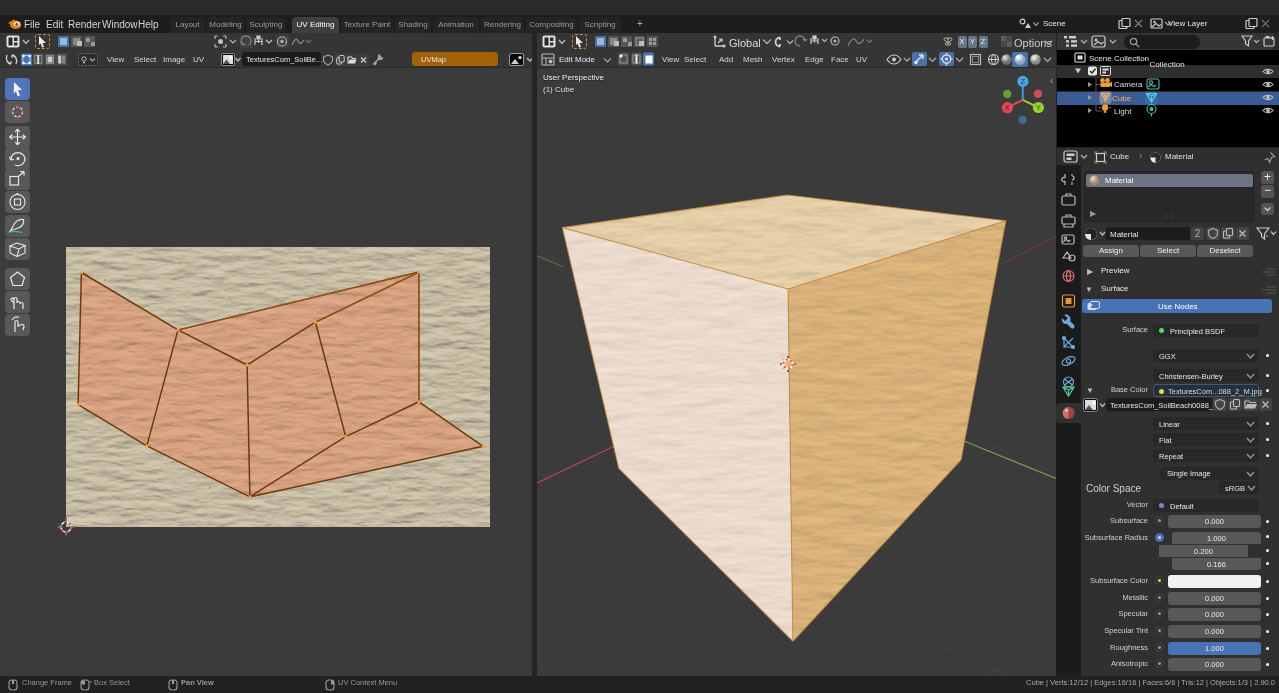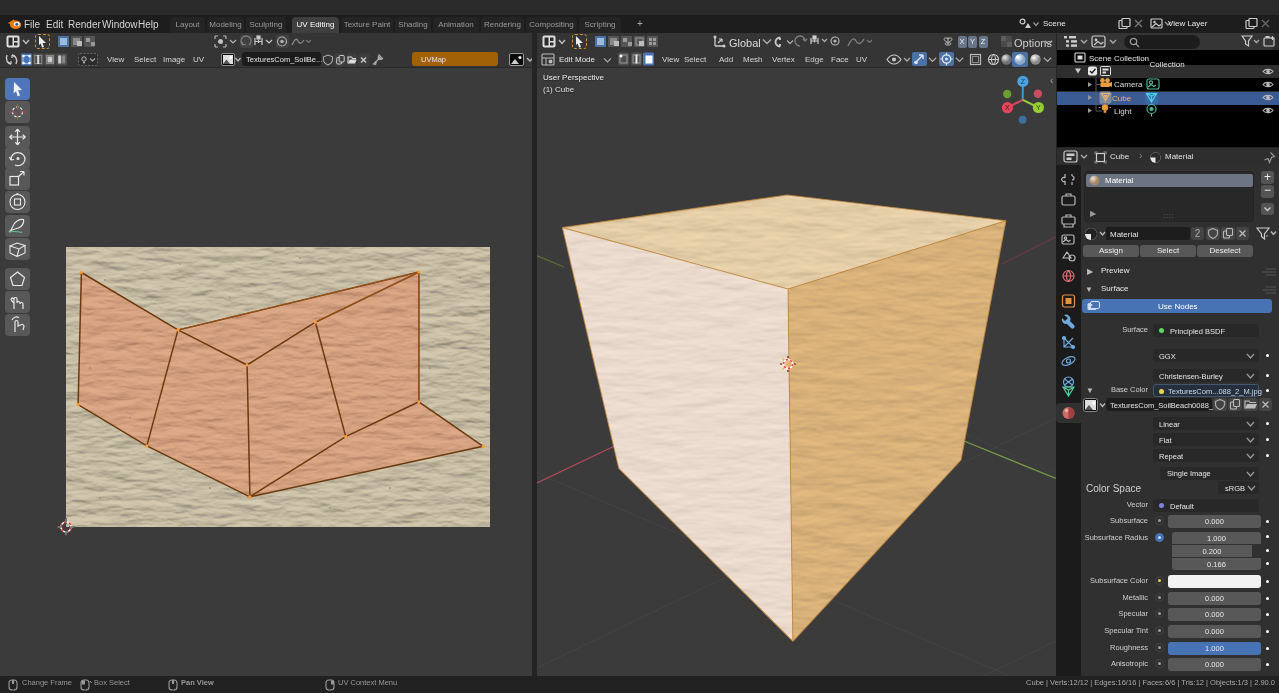--- a/index.html
+++ b/index.html
@@ -914,21 +914,21 @@
     <div class="deco" style="left:98px;top:351px;">
         <i></i>
       </div>
     <div class="slider" style="left:111px;top:350px;width:93px;height:13px;">0.000</div>
     <i class="dot" style="left:209px;top:355px;"></i>
     <span class="lbl" style="left:11px;top:368px;width:80px;">Subsurface Radius</span>
     <div class="deco" style="left:98px;top:368px;background:#4772b3;border-color:#4772b3;">
         <i style="background:#cddcf0"></i>
       </div>
     <div class="slider" style="left:115px;top:367px;width:89px;height:12px;border-radius:3px 3px 0 0;">1.000</div>
-    <div class="slider" style="left:115px;top:380px;width:80px;height:12px;border-radius:0;">0.200</div>
+    <div class="slider" style="left:102px;top:380px;width:89px;height:12px;border-radius:0;">0.200</div>
     <div class="slider" style="left:115px;top:393px;width:89px;height:12px;border-radius:0 0 3px 3px;">0.166</div>
     <i class="dot" style="left:209px;top:370px;"></i>
       <i class="dot" style="left:209px;top:384px;"></i>
       <i class="dot" style="left:209px;top:397px;"></i>
     <span class="lbl" style="left:11px;top:411px;width:80px;">Subsurface Color</span>
     <div class="deco" style="left:98px;top:411px;">
         <i style="background:#e8d44d"></i>
       </div>
     <div class="abs" style="left:111px;top:410px;width:93px;height:13px;background:#f2f2f2;border-radius:3px;"></div>
     <i class="dot" style="left:209px;top:415px;"></i>

